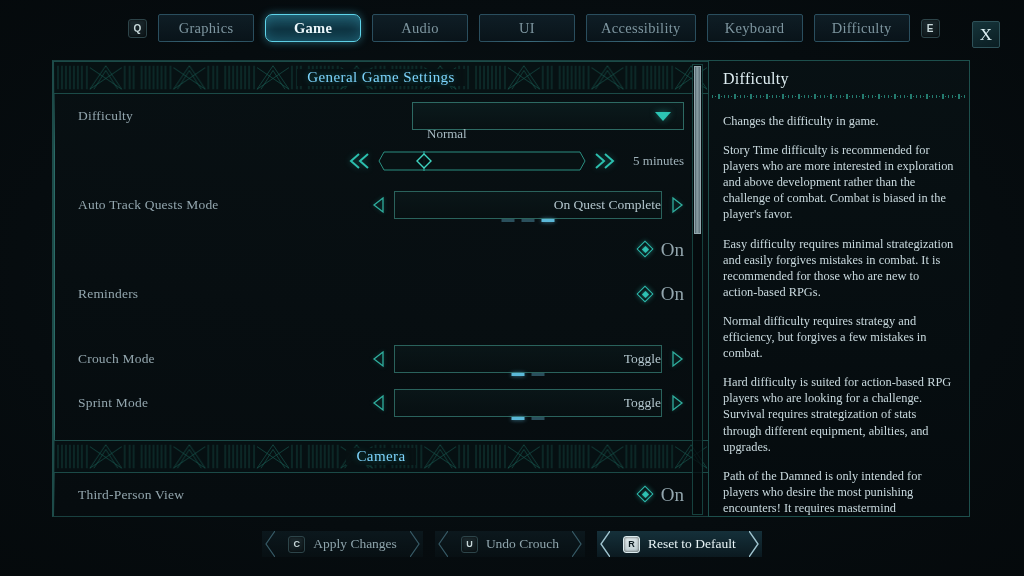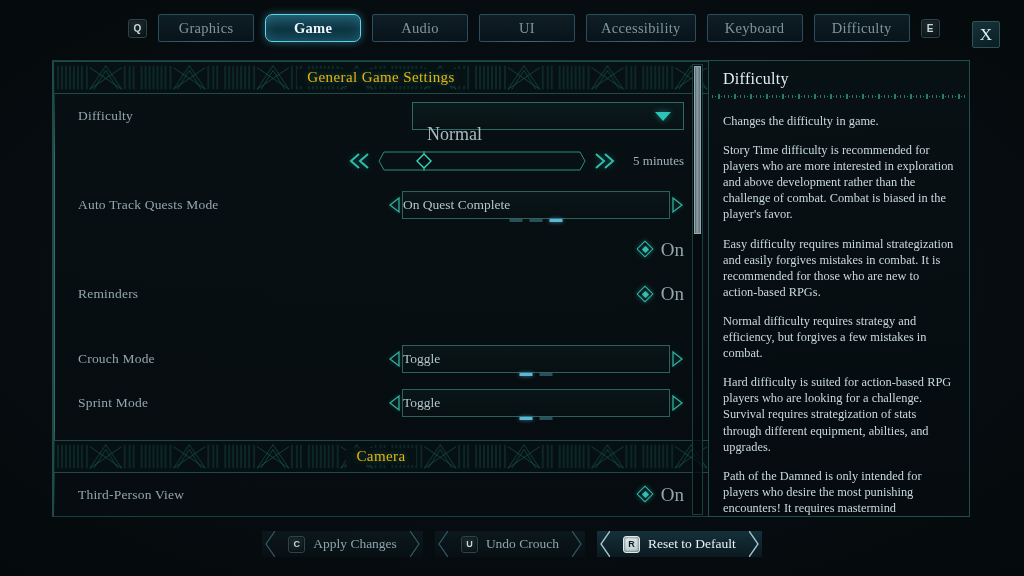--- a/index.html
+++ b/index.html
@@ -111,21 +111,21 @@
     overflow: hidden;
     display: flex; align-items: center; justify-content: center;
     background: rgba(6,18,20,.6);
   }
   .section-header .pattern {
     position: absolute; left: 0; top: 0; width: 100%; height: 100%;
     opacity: .75;
   }
   .section-header .title {
     position: relative;
-    color: #eab308;
+    color: #7dd3fc;
     font-size: 15px;
     letter-spacing: .4px;
     padding: 0 10px;
     background: rgba(7,17,19,.95);
     text-shadow: 0 0 7px rgba(47,217,200,.45);
   }
 
   
   .row {
     position: relative;
@@ -153,21 +153,21 @@
   .dropdown {
     width: 272px; height: 28px;
     background: linear-gradient(180deg, rgba(12,30,32,.7), rgba(8,18,20,.8));
     border: 1px solid #2d6a63;
     display: flex; align-items: center;
     padding: 0 10px 0 14px;
     position: relative;
   }
   .dropdown .value {
     color: #a9bcc4;
-    font-size: 18px;
+    font-size: 13px;
     flex: 1;
     margin-top: 36px;
   }
   .chevron-down {
     width: 0; height: 0;
     border-left: 8px solid transparent;
     border-right: 8px solid transparent;
     border-top: 9px solid #2cc4b4;
     margin-right: 2px;
     filter: drop-shadow(0 0 3px rgba(44,196,180,.5));
@@ -192,24 +192,24 @@
   }
 
   
   .spinner {
     display: flex; align-items: center;
   }
   .spin-arrow { flex: none; filter: drop-shadow(0 0 2px rgba(44,196,180,.3)); }
   .spin-box {
     position: relative;
     width: 268px; height: 28px;
-    margin: 0 0;
+    margin: 0 8px;
     border: 1px solid #2a625c;
     background: linear-gradient(180deg, rgba(12,28,30,.55), rgba(7,16,18,.7));
-    display: flex; align-items: center; justify-content: flex-start;
+    display: flex; align-items: center; justify-content: flex-end; padding-left: 16px;
   }
   .spin-box .value {
     color: #b3c6cd;
     font-size: 13.5px;
   }
   .spin-dots {
     position: absolute;
     left: 50%; bottom: -4px;
     transform: translateX(-50%);
     display: flex; gap: 7px;

